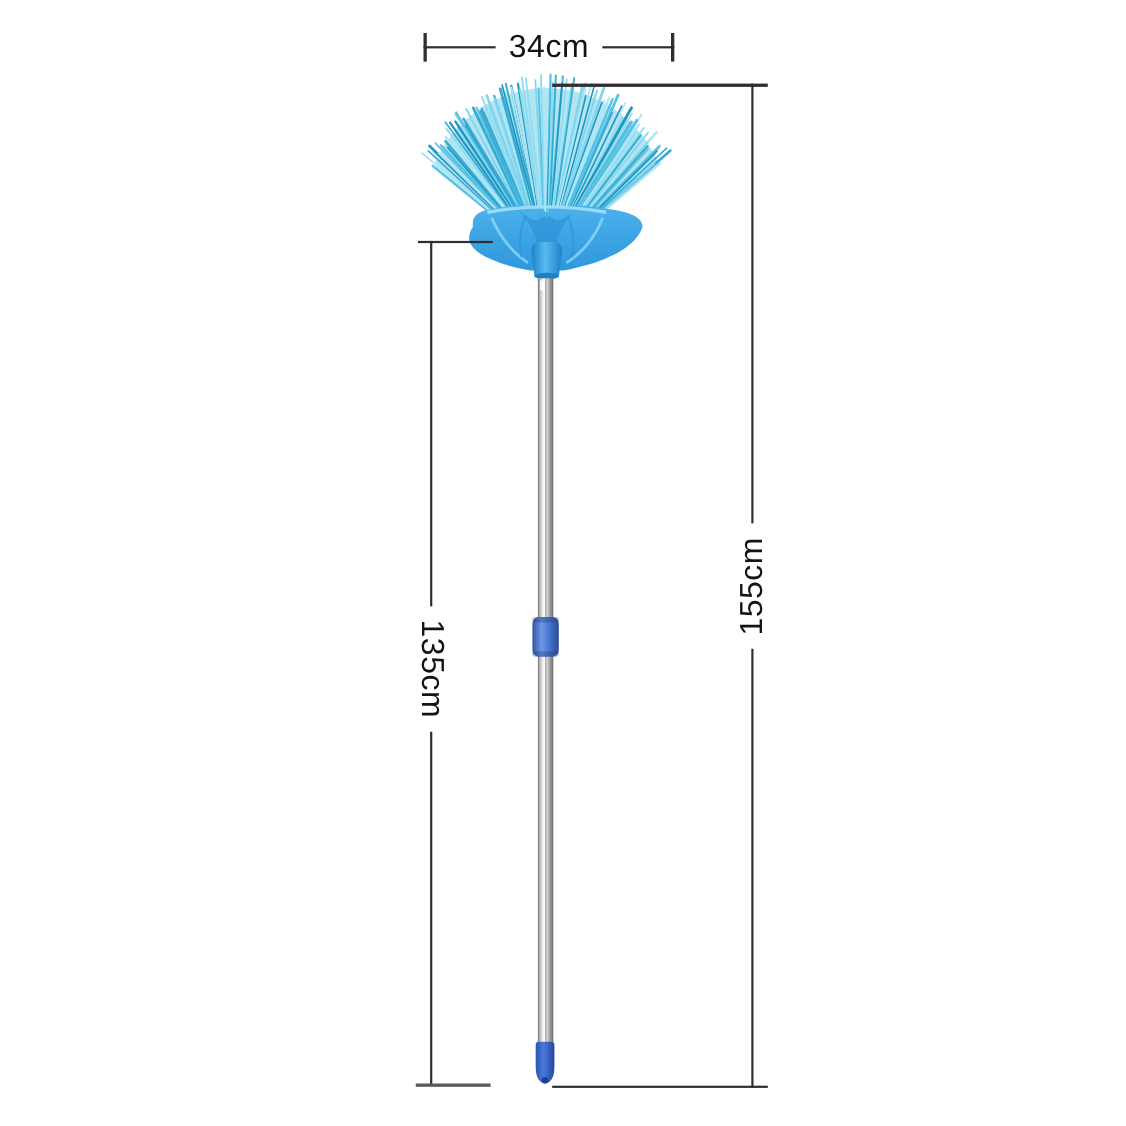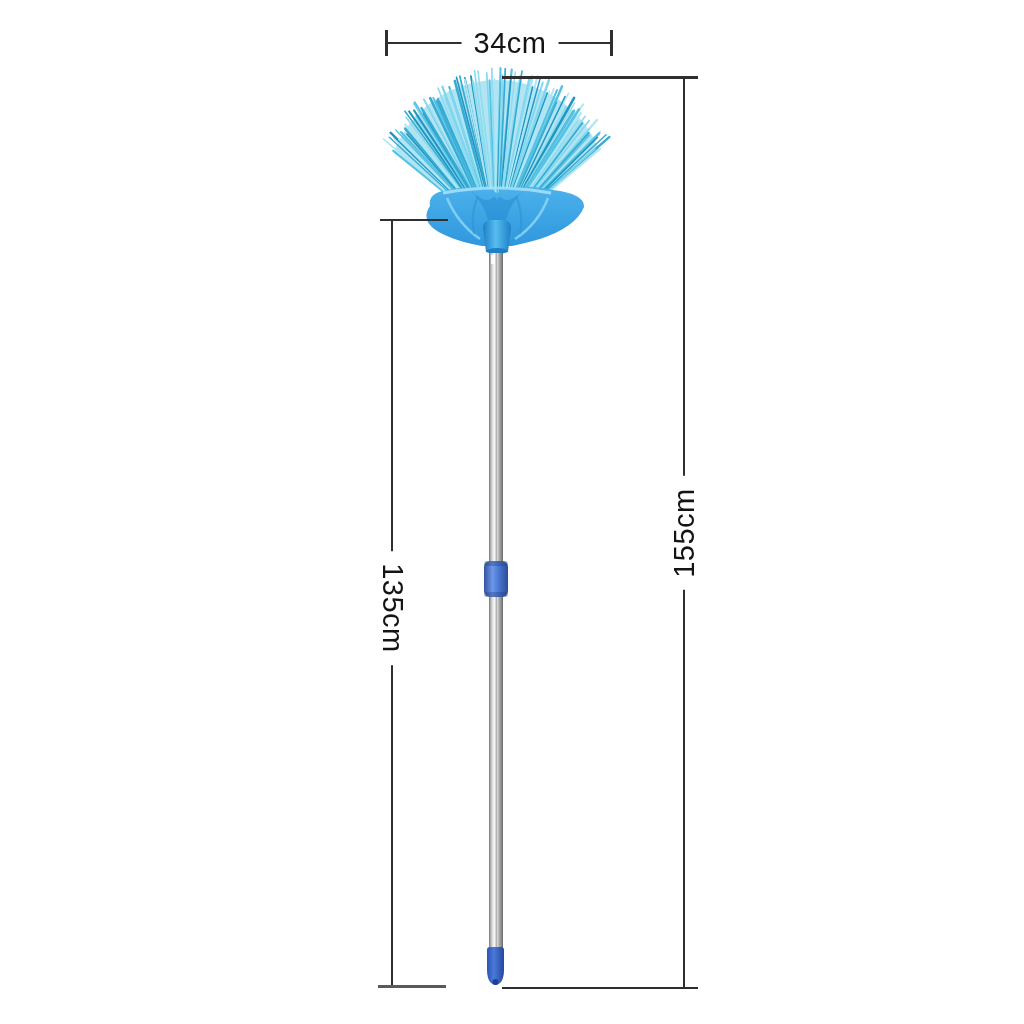--- a/index.html
+++ b/index.html
@@ -188,21 +188,21 @@
 
       <path d="M 487,950 Q 487,947 490,947 L 501,947 Q 504,947 504,950 L 504,970
                Q 504,979 500,983 Q 495.5,987 491,983 Q 487,979 487,970 Z" fill="url(#capGrad)"></path>
       <ellipse cx="495.5" cy="982" rx="3" ry="3" fill="#1d3f96"></ellipse>
     </g>
   </svg>
 
   <div class="dim" style="left:385px;top:30px;width:3px;height:26px"></div>
   <div class="dim" style="left:610px;top:30px;width:3px;height:26px"></div>
   <div class="dim" style="left:385px;top:42px;width:228px;height:2px"></div>
-  <div class="dim-label" style="left:510px;top:43px">34cm</div>
+  <div class="dim-label" style="left:499px;top:43px">34cm</div>
 
   <div class="dim" style="left:502px;top:76px;width:196px;height:3px"></div>
   <div class="dim" style="left:683px;top:76px;width:2px;height:913px"></div>
   <div class="dim" style="left:502px;top:987px;width:196px;height:2px"></div>
   <div class="dim-label rot-ccw" style="left:684px;top:533px">155cm</div>
 
   <div class="dim" style="left:380px;top:219px;width:68px;height:2px"></div>
   <div class="dim" style="left:391px;top:219px;width:2px;height:768px"></div>
   <div class="dim gray" style="left:378px;top:985px;width:68px;height:3px"></div>
   <div class="dim-label rot-cw" style="left:392px;top:608px">135cm</div>

